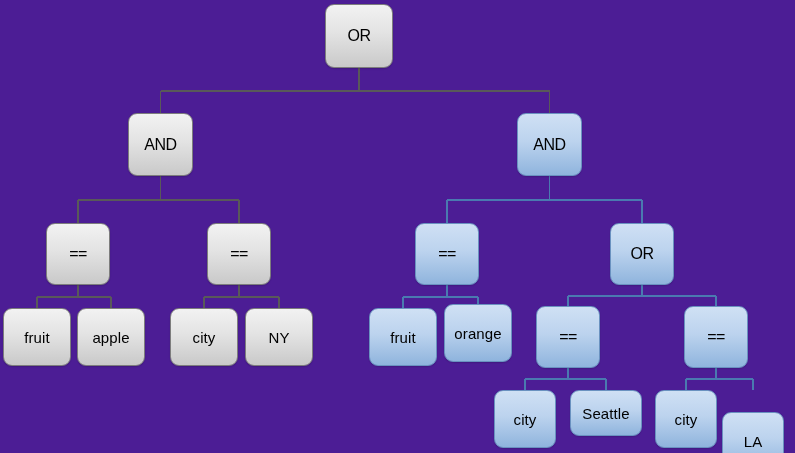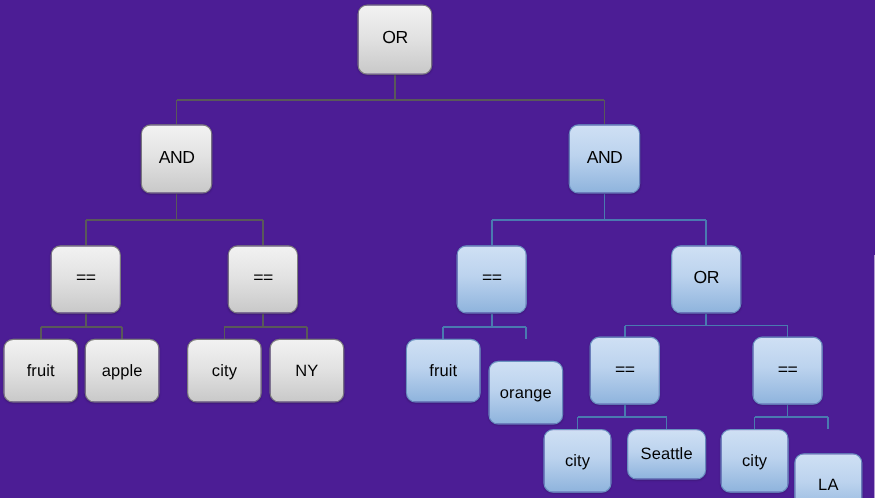--- a/index.html
+++ b/index.html
@@ -126,21 +126,21 @@
       </div>
       <div class="node gray val" style="left: 170px; top: 308px; width: 68px; height: 58px;">
         <span class="label">city</span>
       </div>
       <div class="node gray val" style="left: 245px; top: 308px; width: 68px; height: 58px;">
         <span class="label">NY</span>
       </div>
       <div class="node blue val" style="left: 369px; top: 308px; width: 68px; height: 58px;">
         <span class="label">fruit</span>
       </div>
-      <div class="node blue val" style="left: 444px; top: 328px; width: 68px; height: 58px;">
+      <div class="node blue val" style="left: 444px; top: 304px; width: 68px; height: 58px;">
         <span class="label">orange</span>
       </div>
       <div class="node blue op" style="left: 536px; top: 306px; width: 64px; height: 62px;">
         <span class="label">==</span>
       </div>
       <div class="node blue op" style="left: 684px; top: 306px; width: 64px; height: 62px;">
         <span class="label">==</span>
       </div>
       <div class="node blue val" style="left: 494px; top: 390px; width: 62px; height: 58px;">
         <span class="label">city</span>

